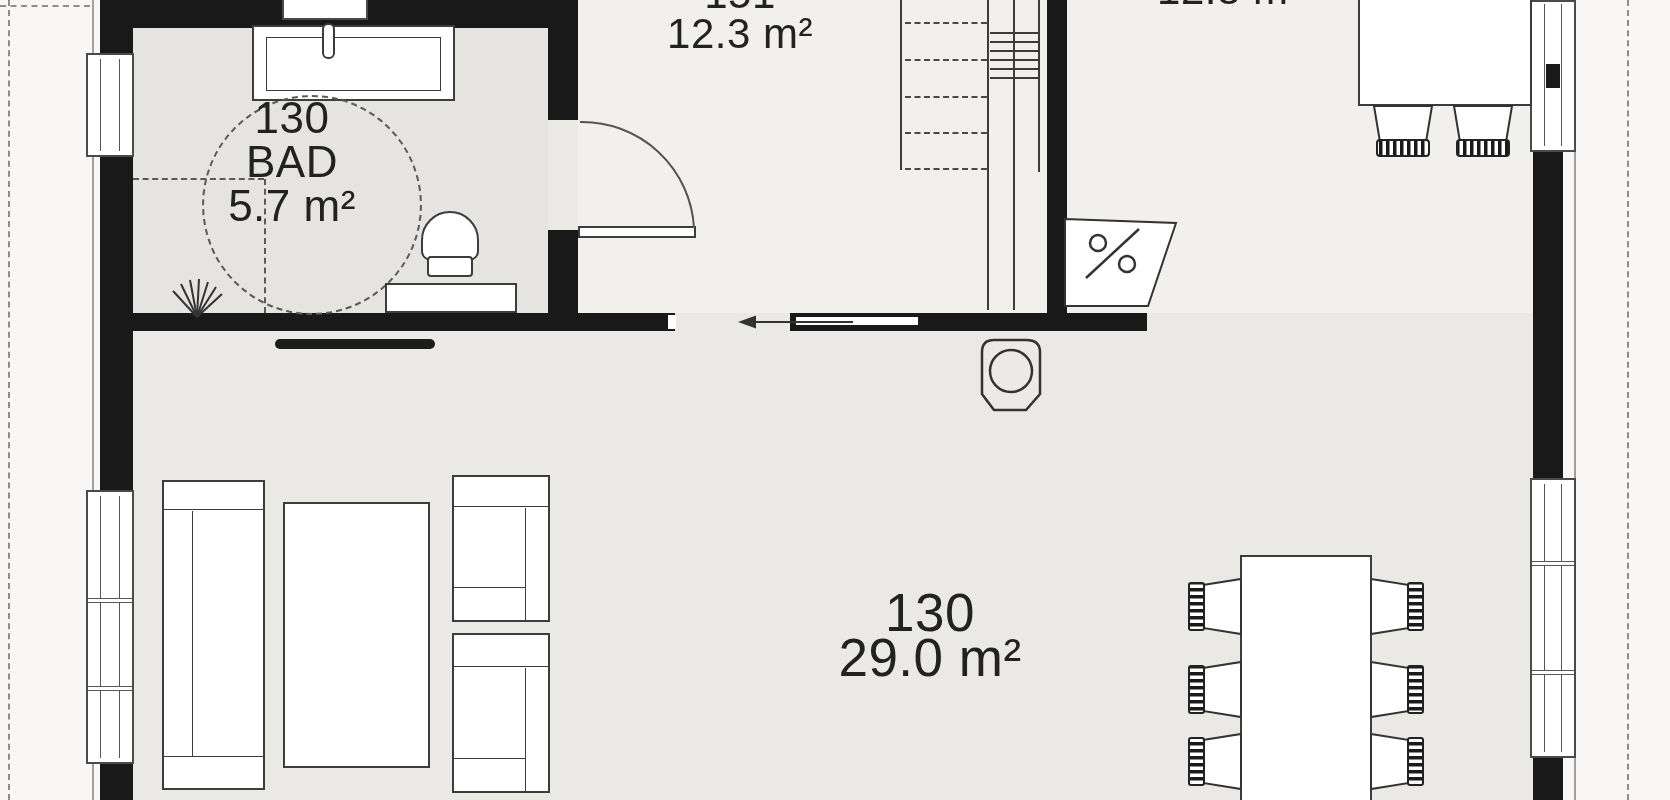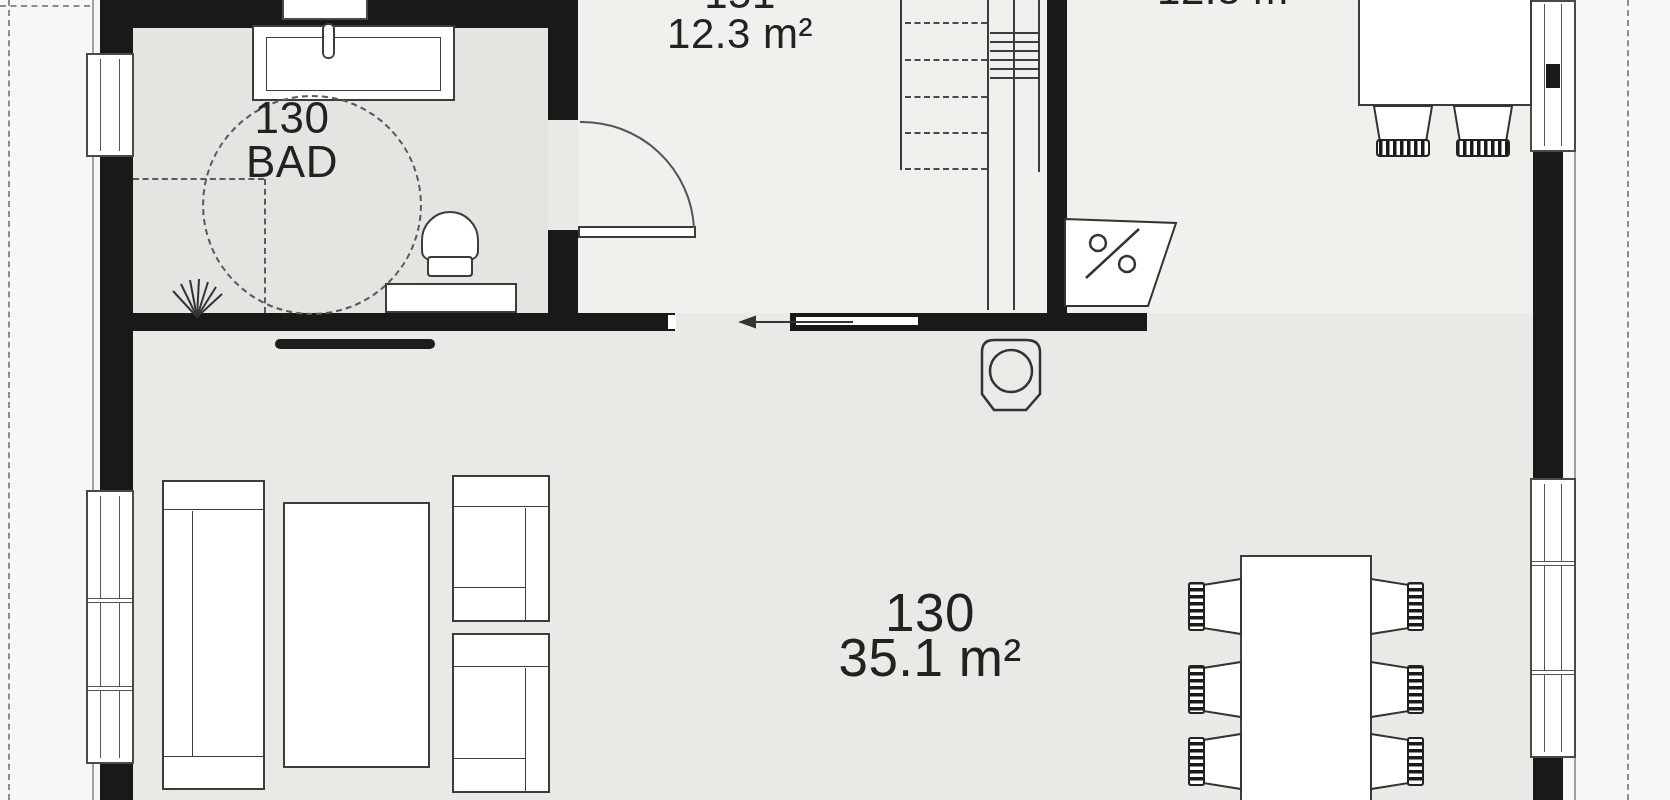--- a/index.html
+++ b/index.html
@@ -176,26 +176,27 @@
     </g>
     <g>
       <polygon points="1371,734 1409,740 1409,783 1371,789" fill="#fff" stroke="#333" stroke-width="2"></polygon>
       <rect x="1408" y="738" width="15" height="47" rx="2" fill="url(#hh)" stroke="#222" stroke-width="2"></rect>
     </g>
   </svg>
 
   <div class="lab" style="left:192px;top:96px;width:200px;font-size:44px;line-height:44px">
     <div>130</div>
     <div>BAD</div>
+    <div>5.7 m²</div>
   </div>
   <div class="lab" style="left:590px;top:-26px;width:300px;font-size:42px;line-height:40px">
     <div>151</div>
     <div>12.3 m²</div>
   </div>
   <div class="lab" style="left:830px;top:590px;width:200px;font-size:53px;line-height:45px">
     <div>130</div>
-    <div>35.1 m²</div>
+    <div>29.0 m²</div>
   </div>
   <div class="lab" style="left:1130px;top:-30px;width:200px;font-size:42px;line-height:40px">
     <div>12.8 m²</div>
   </div>
 
 </div>
 
 </body></html>

